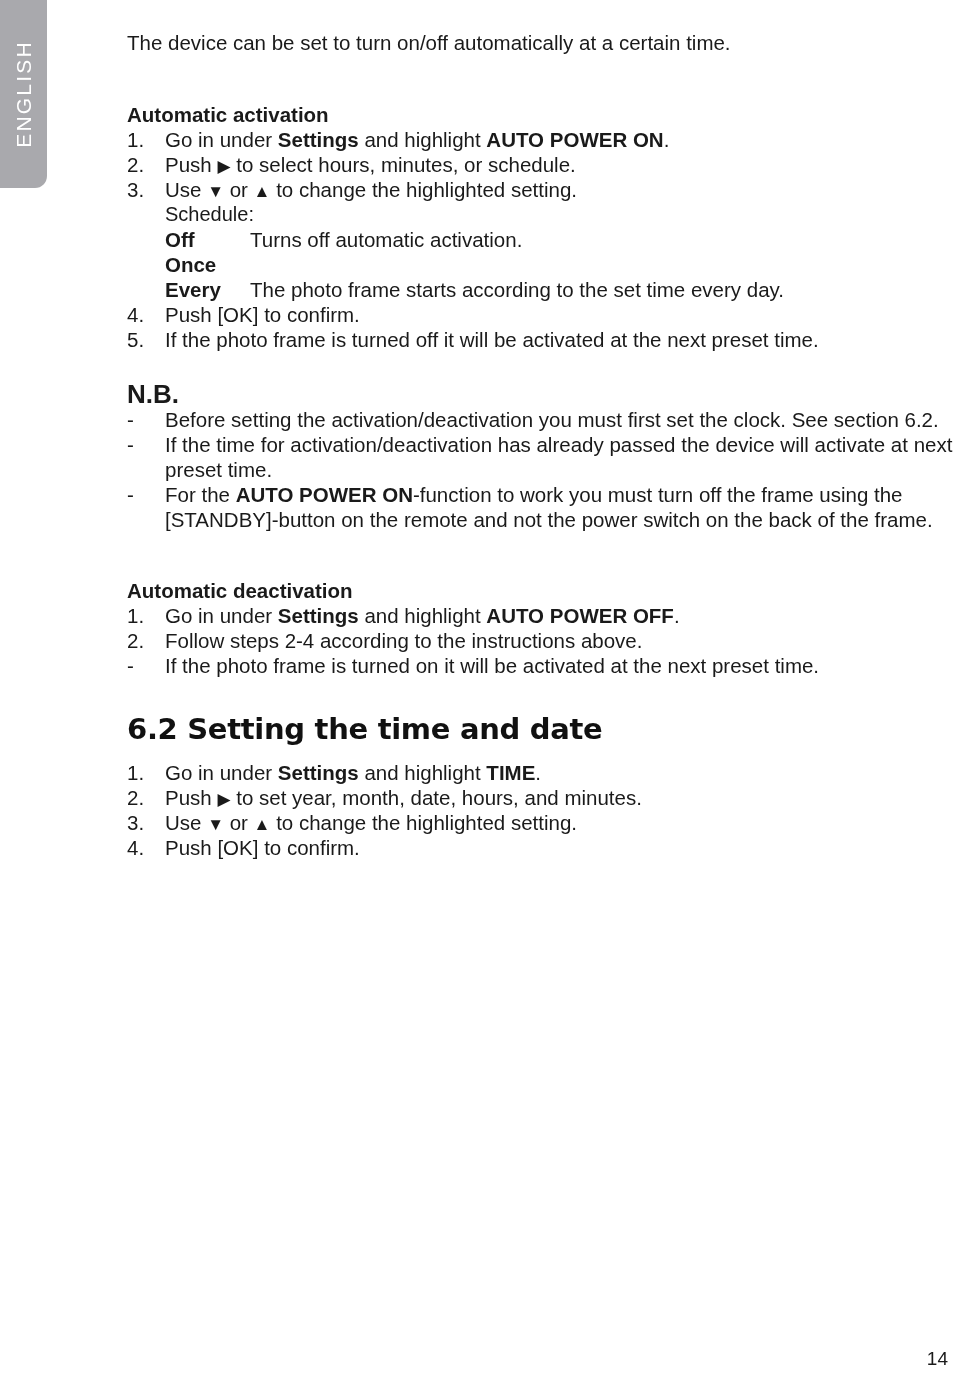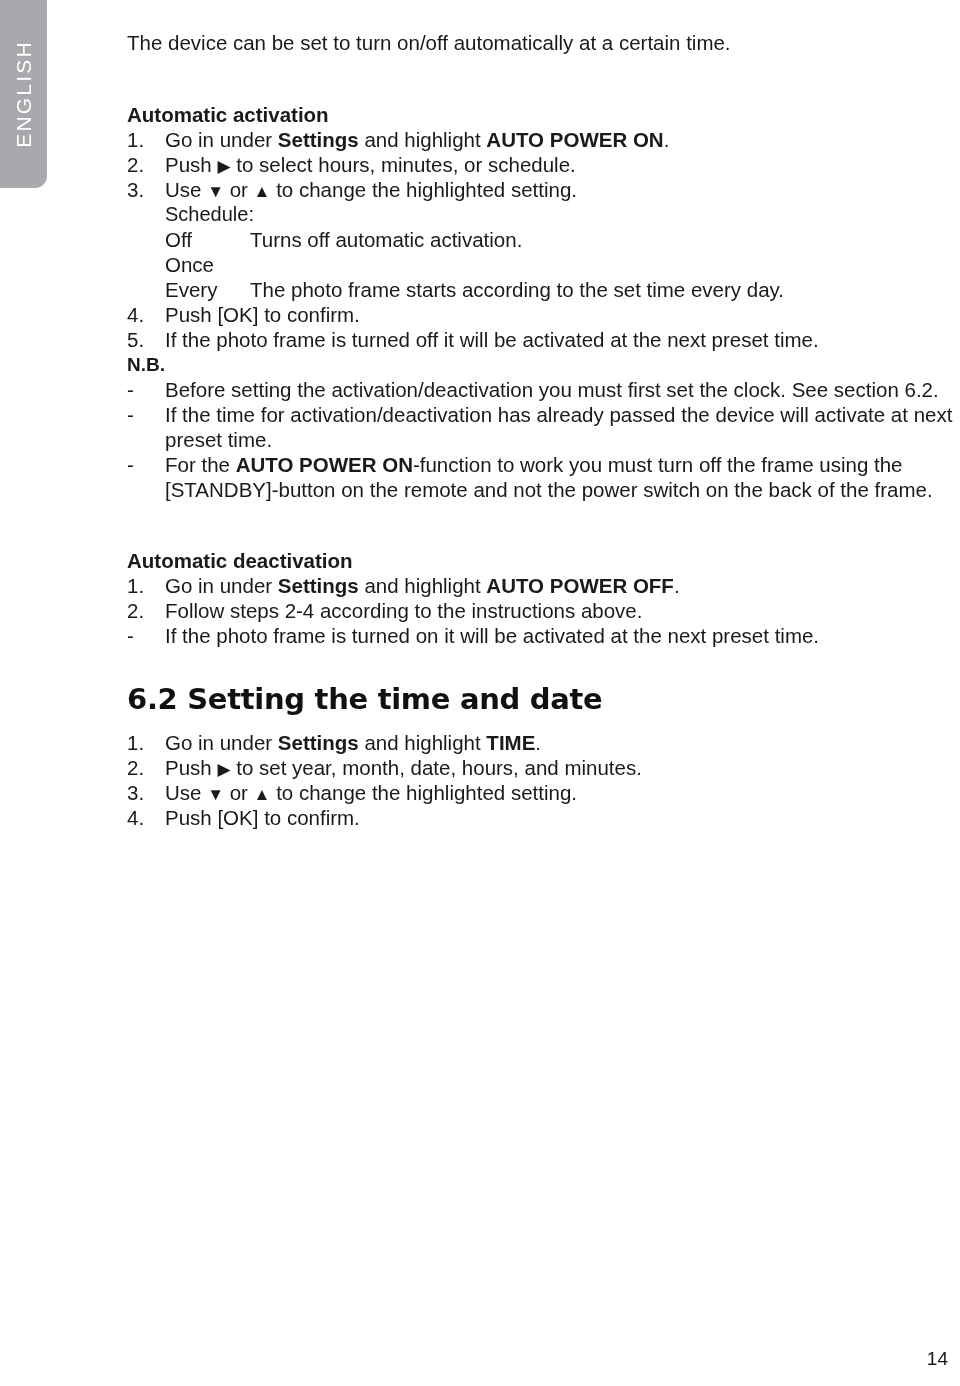--- a/index.html
+++ b/index.html
@@ -93,36 +93,37 @@
   .defrow {
     display: flex;
     align-items: flex-start;
     font-size: 20.5px;
     line-height: 25px;
     margin-left: 38px;
   }
   .defrow .term {
     width: 85px;
     flex: 0 0 85px;
-    font-weight: normal;
+    font-weight: bold;
     white-space: nowrap;
   }
   .defrow .desc { flex: 1 1 auto; }
 
   .schedule-label {
     margin-left: 38px;
     font-weight: normal;
     font-size: 20px;
     line-height: 25px;
   }
 
   .nb-label {
     font-weight: bold;
-    font-size: 19px;
-    line-height: 25px;
+    font-size: 26px;
+    line-height: 25px;
+    margin-top: 30px;
   }
 
   .gap-lg { height: 30px; }
   .gap-md { height: 14px; }
 
   b { font-weight: bold; }
 
   .tri { font-size: 17px; line-height: 1; }
 
   h1.section-title.second {

